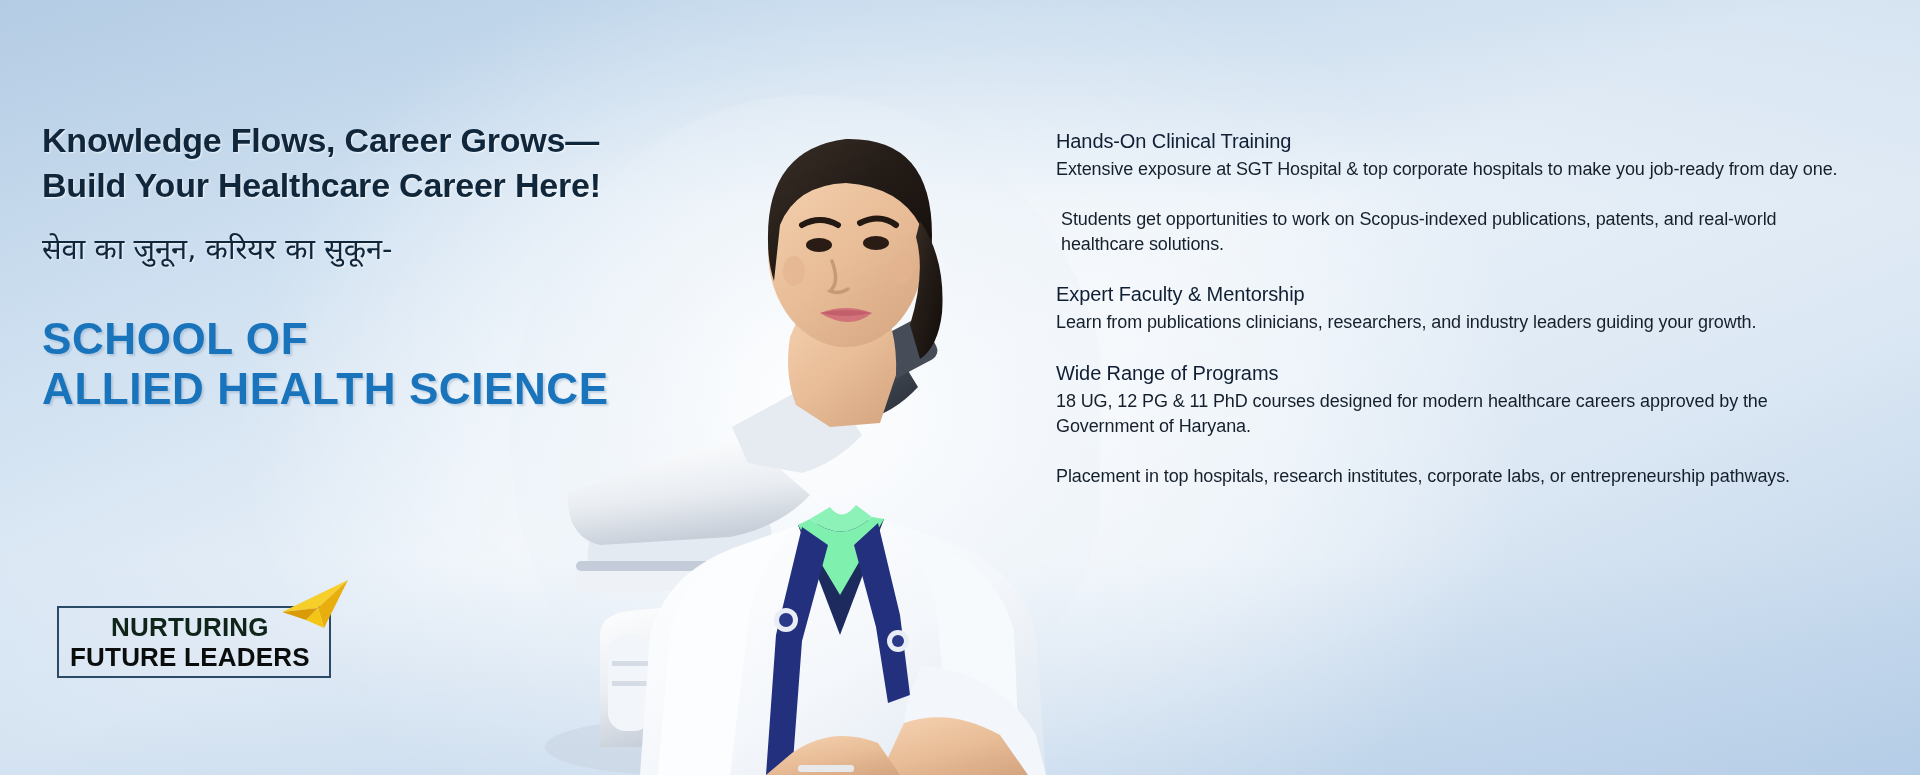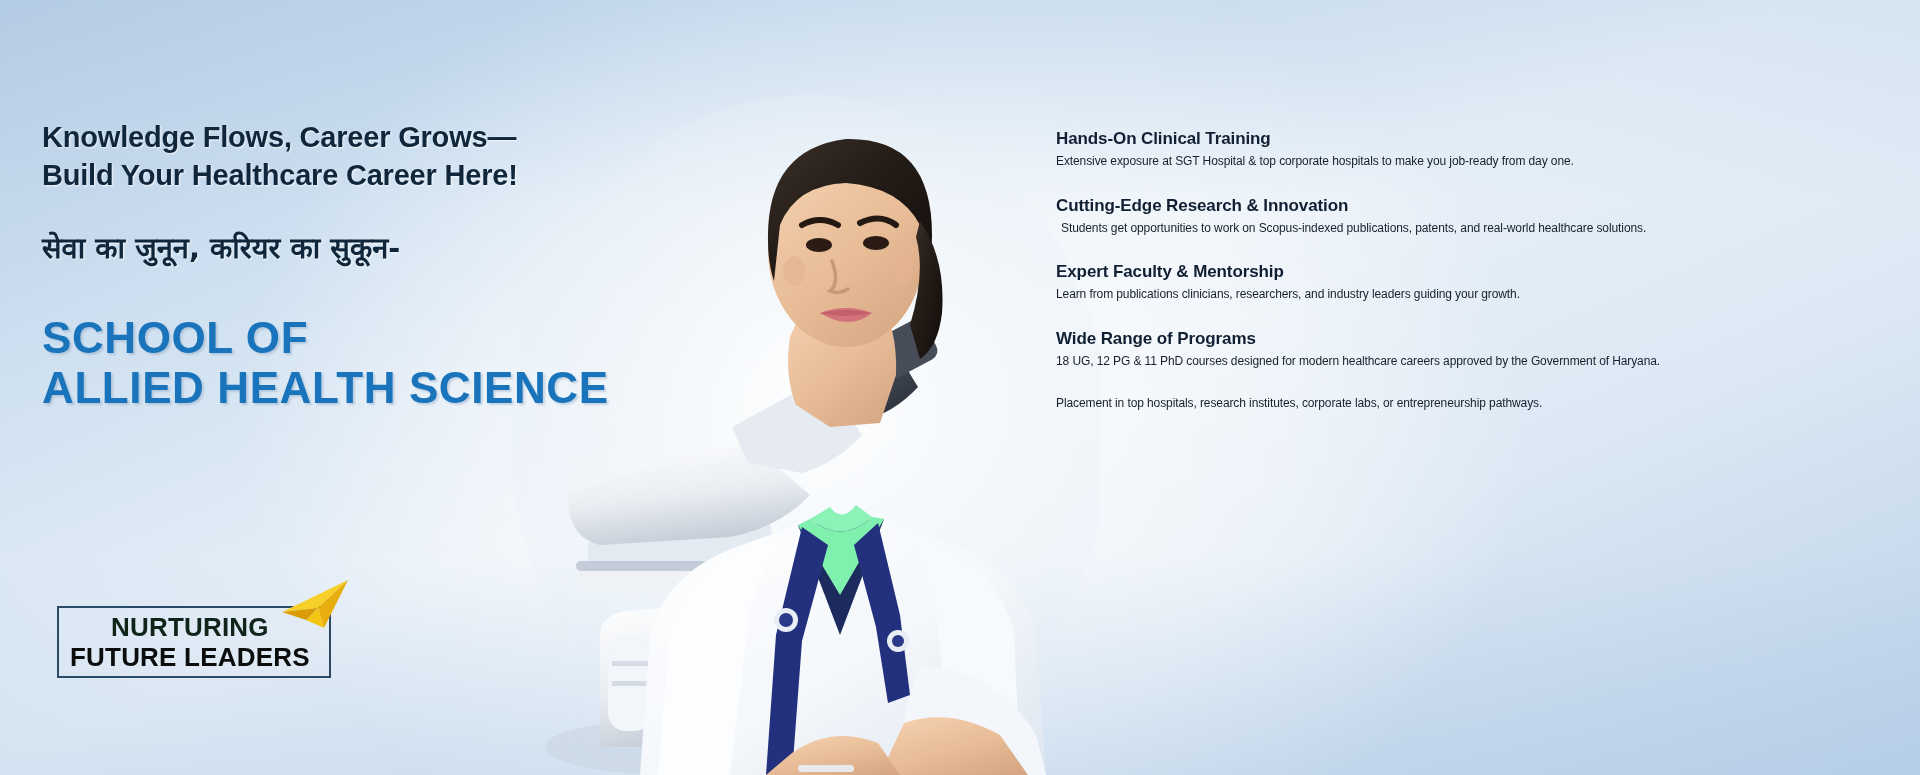--- a/index.html
+++ b/index.html
@@ -26,33 +26,33 @@
   }
 
   
   .left-col {
     position:absolute;
     left:42px; top:118px;
     width:640px;
     z-index:6;
   }
   .headline {
-    font-size:29px;
+    font-size:34px;
     font-weight:700;
     line-height:1.32;
     color:#10263b;
     letter-spacing:-0.2px;
     text-shadow:1px 1px 2px rgba(255,255,255,0.75);
   }
   .headline .l2 { display:block; }
 
   .headline-hi {
-    margin-top:32px;
+    margin-top:20px;
     font-size:29px;
-    font-weight:700;
+    font-weight:400;
     line-height:1.45;
     color:#10263b;
     font-family:"DejaVu Sans", sans-serif;
     text-shadow:1px 1px 2px rgba(255,255,255,0.7);
   }
   .headline-hi .l2 { display:block; }
 
   .school-title {
     margin-top:44px;
     font-size:44px;
@@ -107,29 +107,29 @@
   
   .features {
     position:absolute;
     left:1056px; top:128px;
     width:836px;
     z-index:6;
   }
   .feature { margin-bottom:25px; }
   .feature:last-child { margin-bottom:0; }
   .feature-title {
-    font-size:17px;
-    font-weight:700;
+    font-size:20px;
+    font-weight:400;
     color:#101f33;
     line-height:1.3;
     margin-bottom:3px;
     letter-spacing:-0.1px;
   }
   .feature-desc {
-    font-size:12px;
+    font-size:18px;
     font-weight:400;
     color:#16202c;
     line-height:1.38;
     letter-spacing:-0.1px;
     max-width:800px;
   }
   .feature.indent .feature-desc { padding-left:5px; }
 </style>
 </head>
 <body>
@@ -256,21 +256,20 @@
       <polygon points="4,34 40,30 28,42" fill="#d99c06"></polygon>
     </svg>
   </div>
 
   <div class="features">
     <div class="feature">
       <div class="feature-title">Hands-On Clinical Training</div>
       <div class="feature-desc">Extensive exposure at SGT Hospital &amp; top corporate hospitals to make you job-ready from day one.</div>
     </div>
     <div class="feature indent">
-      <div class="feature-title">Cutting-Edge Research &amp; Innovation</div>
       <div class="feature-desc">Students get opportunities to work on Scopus-indexed publications, patents, and real-world healthcare solutions.</div>
     </div>
     <div class="feature">
       <div class="feature-title">Expert Faculty &amp; Mentorship</div>
       <div class="feature-desc">Learn from publications clinicians, researchers, and industry leaders guiding your growth.</div>
     </div>
     <div class="feature">
       <div class="feature-title">Wide Range of Programs</div>
       <div class="feature-desc">18 UG, 12 PG &amp; 11 PhD courses designed for modern healthcare careers approved by the Government of Haryana.</div>
     </div>

